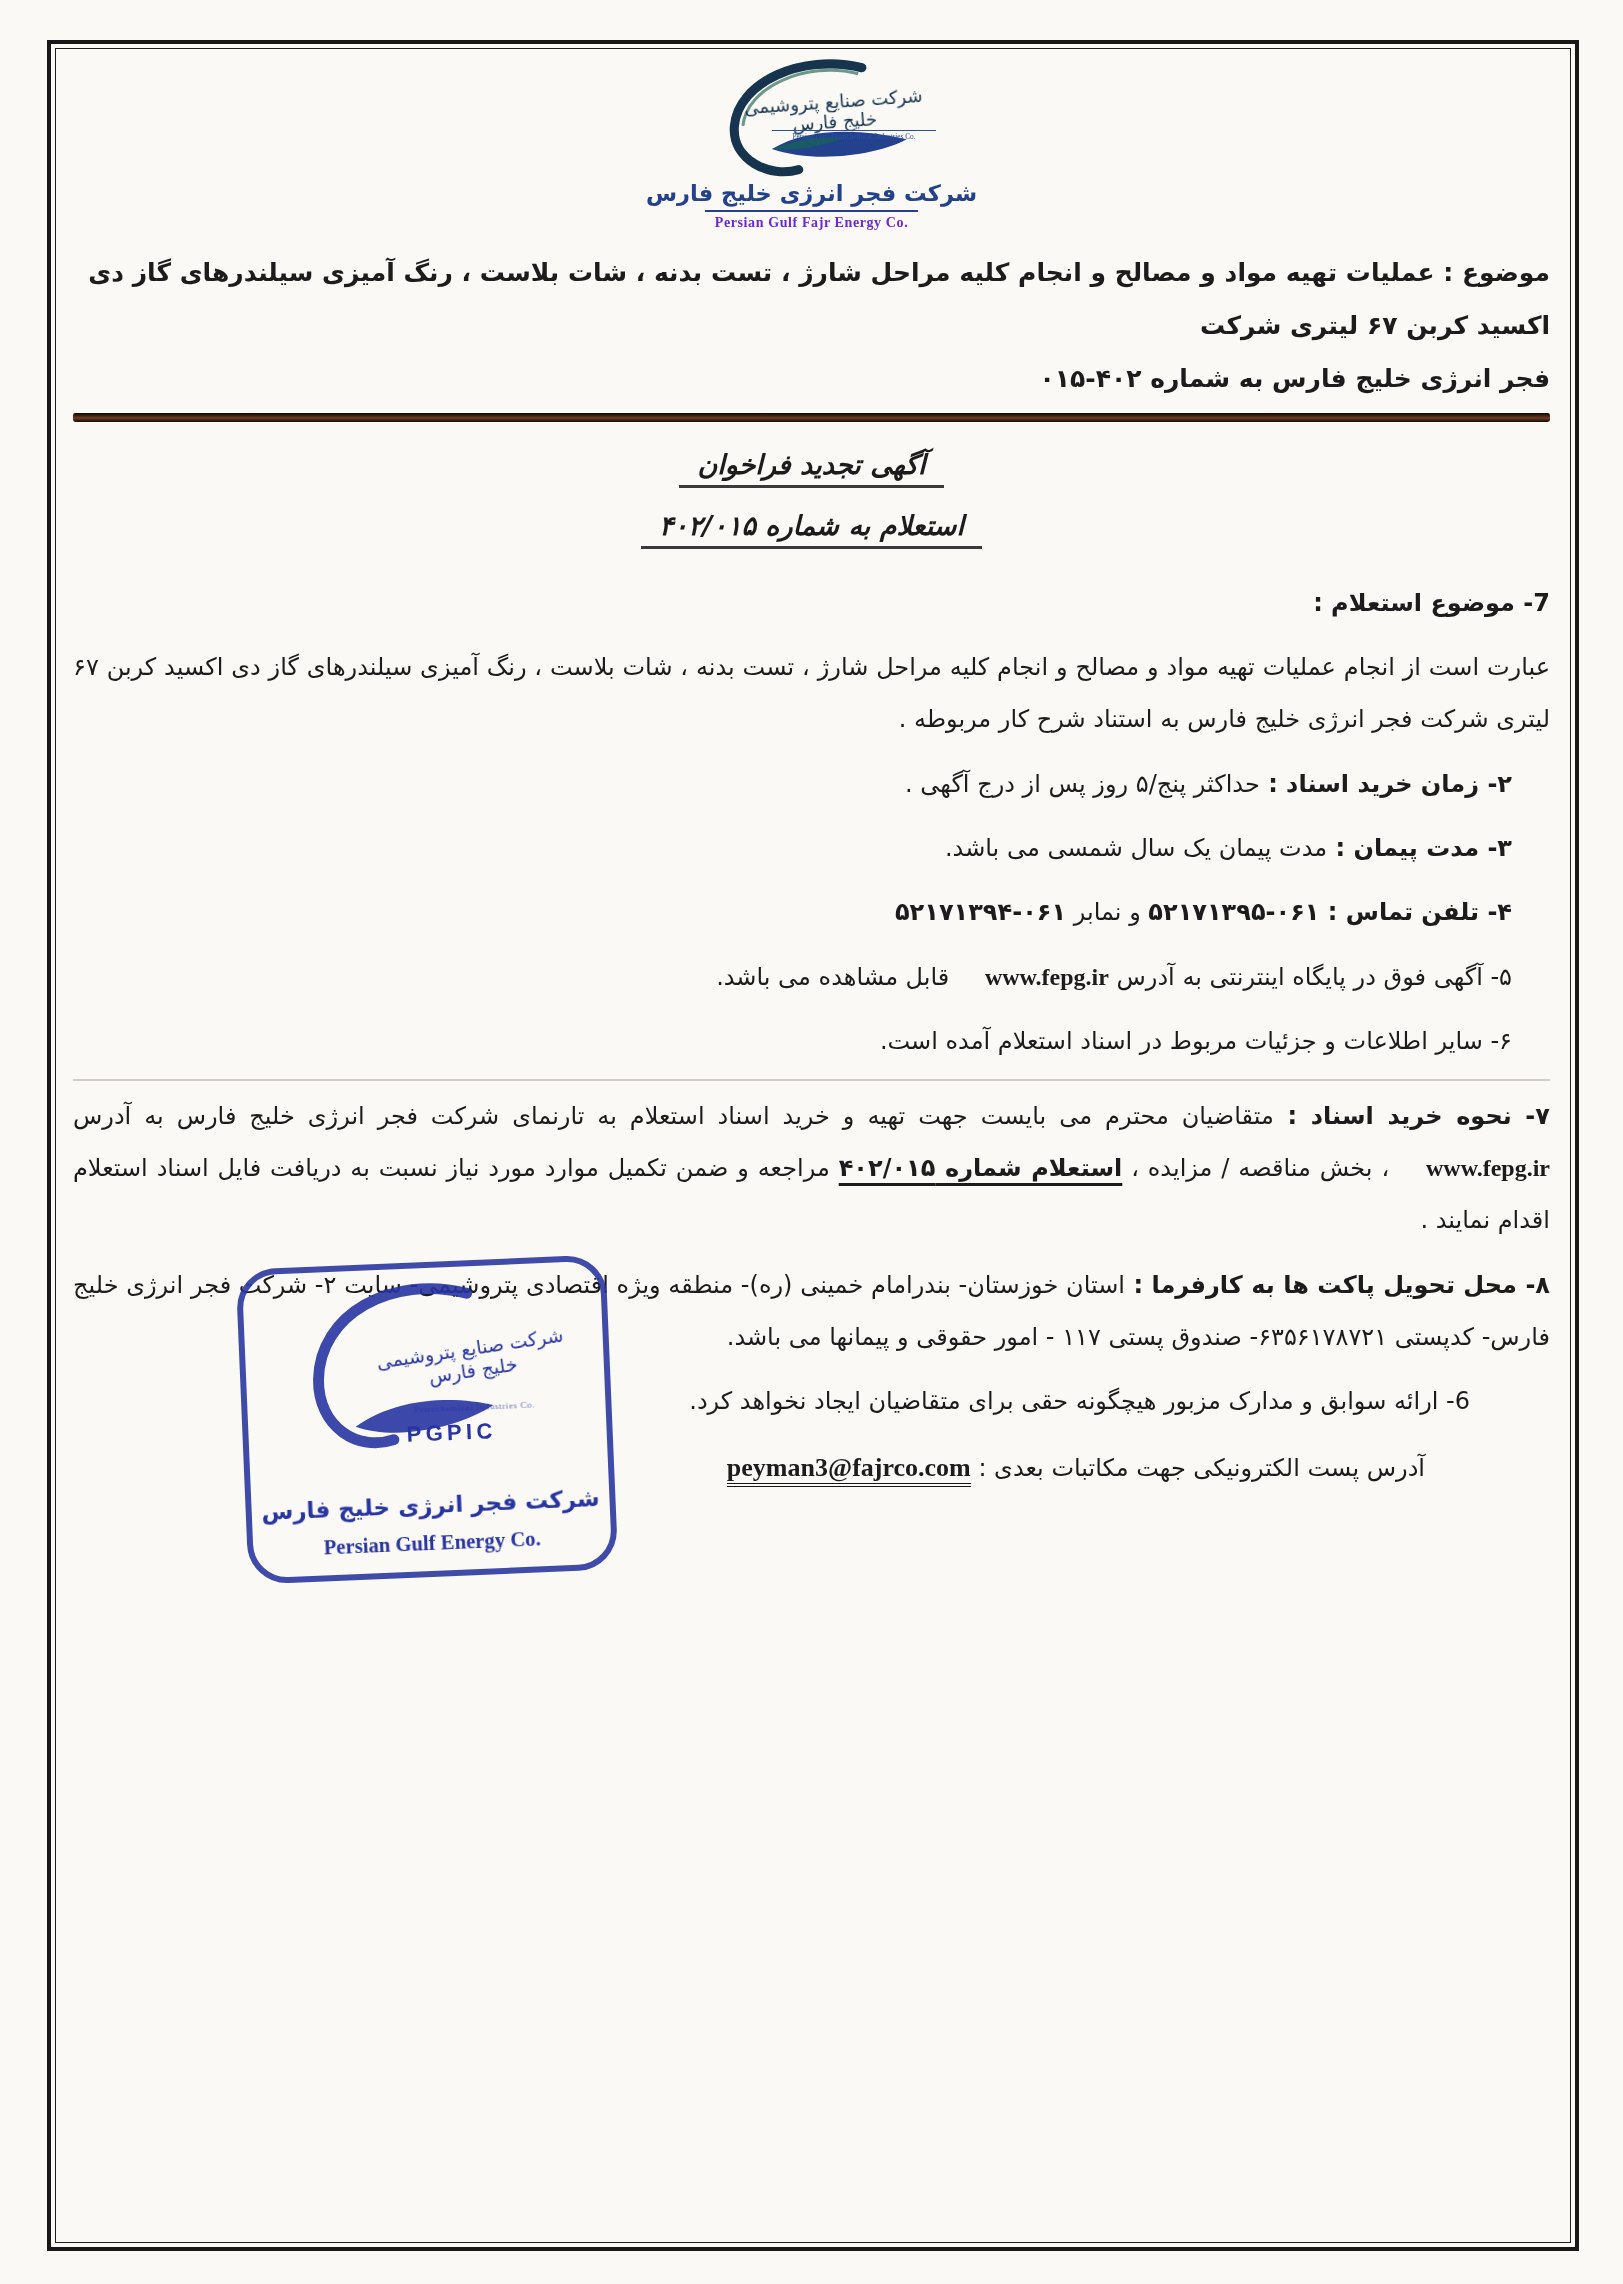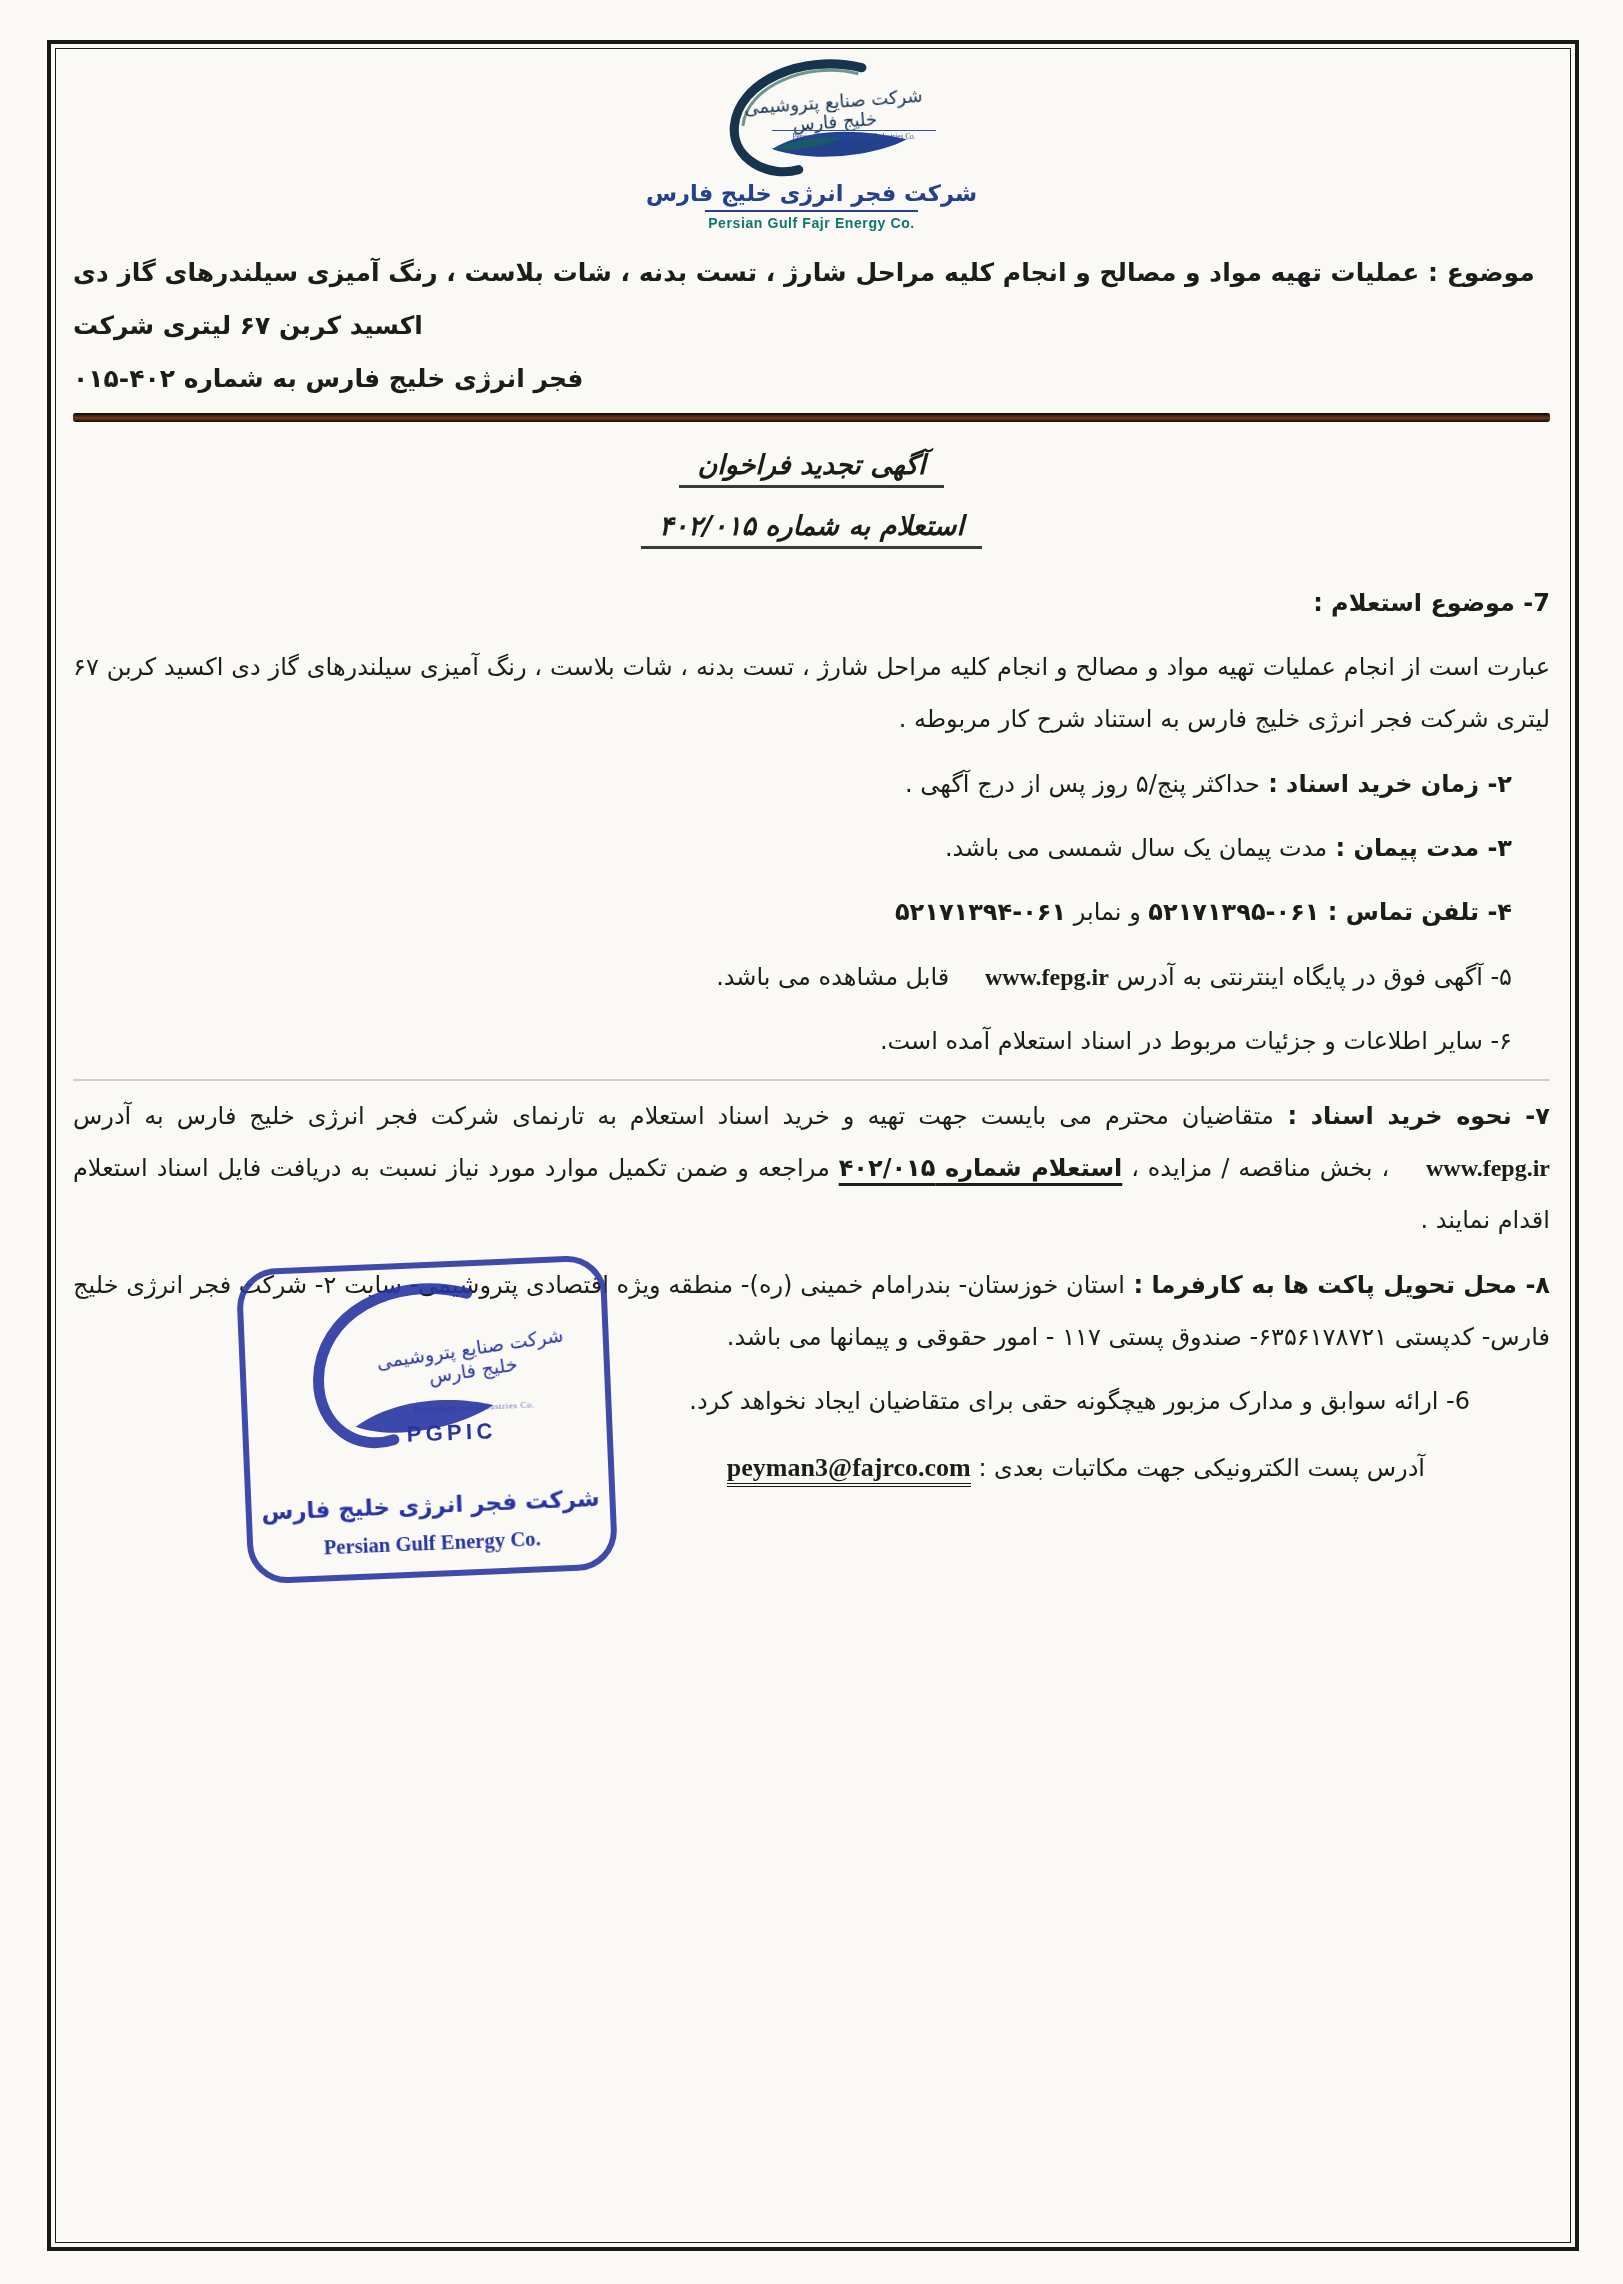--- a/index.html
+++ b/index.html
@@ -19,25 +19,25 @@
   .logo-art{position:relative; width:261px; height:120px; margin:0 auto;}
   .logo-art svg{position:absolute; inset:0;}
   .logo-callig{position:absolute; top:34px; right:17px; width:182px;
     font-size:18px; color:#17344f; transform:rotate(-4deg); text-align:center;
     filter:blur(0.4px); line-height:1.1;}
   .logo-callig-sub{position:absolute; top:72px; right:6px; width:164px;
     font-size:7.3px; color:#2b4fa0; border-top:1.8px solid #2b4fa0; padding-top:1.2px;
     text-align:center; filter:blur(0.4px); font-family:"Liberation Serif",serif; direction:ltr;}
   .logo-fa{margin-top:2.4px; color:#24418e; font-weight:700; font-size:22.5px; filter:blur(0.2px);}
   .logo-divider{width:213px; margin:3.6px auto 3px; border-top:2.4px solid #24418e; filter:blur(0.3px);}
-  .logo-en{color:#0f766e; font-weight:700; font-size:14px; letter-spacing:0.6px;
-    font-family:Liberation Sans, sans-serif; filter:blur(0.4px); direction:ltr;}
+  .logo-en{color:#6d28d9; font-weight:700; font-size:14px; letter-spacing:0.6px;
+    font-family:Liberation Serif, serif; filter:blur(0.4px); direction:ltr;}
 
   
-  .subject{margin-top:14.6px; text-align:left; font-weight:700; font-size:25px; line-height:2.12;}
+  .subject{margin-top:14.6px; text-align:right; font-weight:700; font-size:25px; line-height:2.12;}
 
   .rule{margin-top:8.5px; height:9px; border-radius:2.4px;
     background:linear-gradient(180deg,#140d08 8%, #57301a 45%, #7a3b1f 55%, #1c130d 92%);}
 
   
   .titles{margin-top:27px; text-align:center;font-style:italic;}
   .title-line{display:inline-block; font-weight:700; font-size:27px;
     padding:0 18px 4.9px; border-bottom:3px solid #3a3a3a;}
   .titles .row{margin-bottom:22px;}
 

